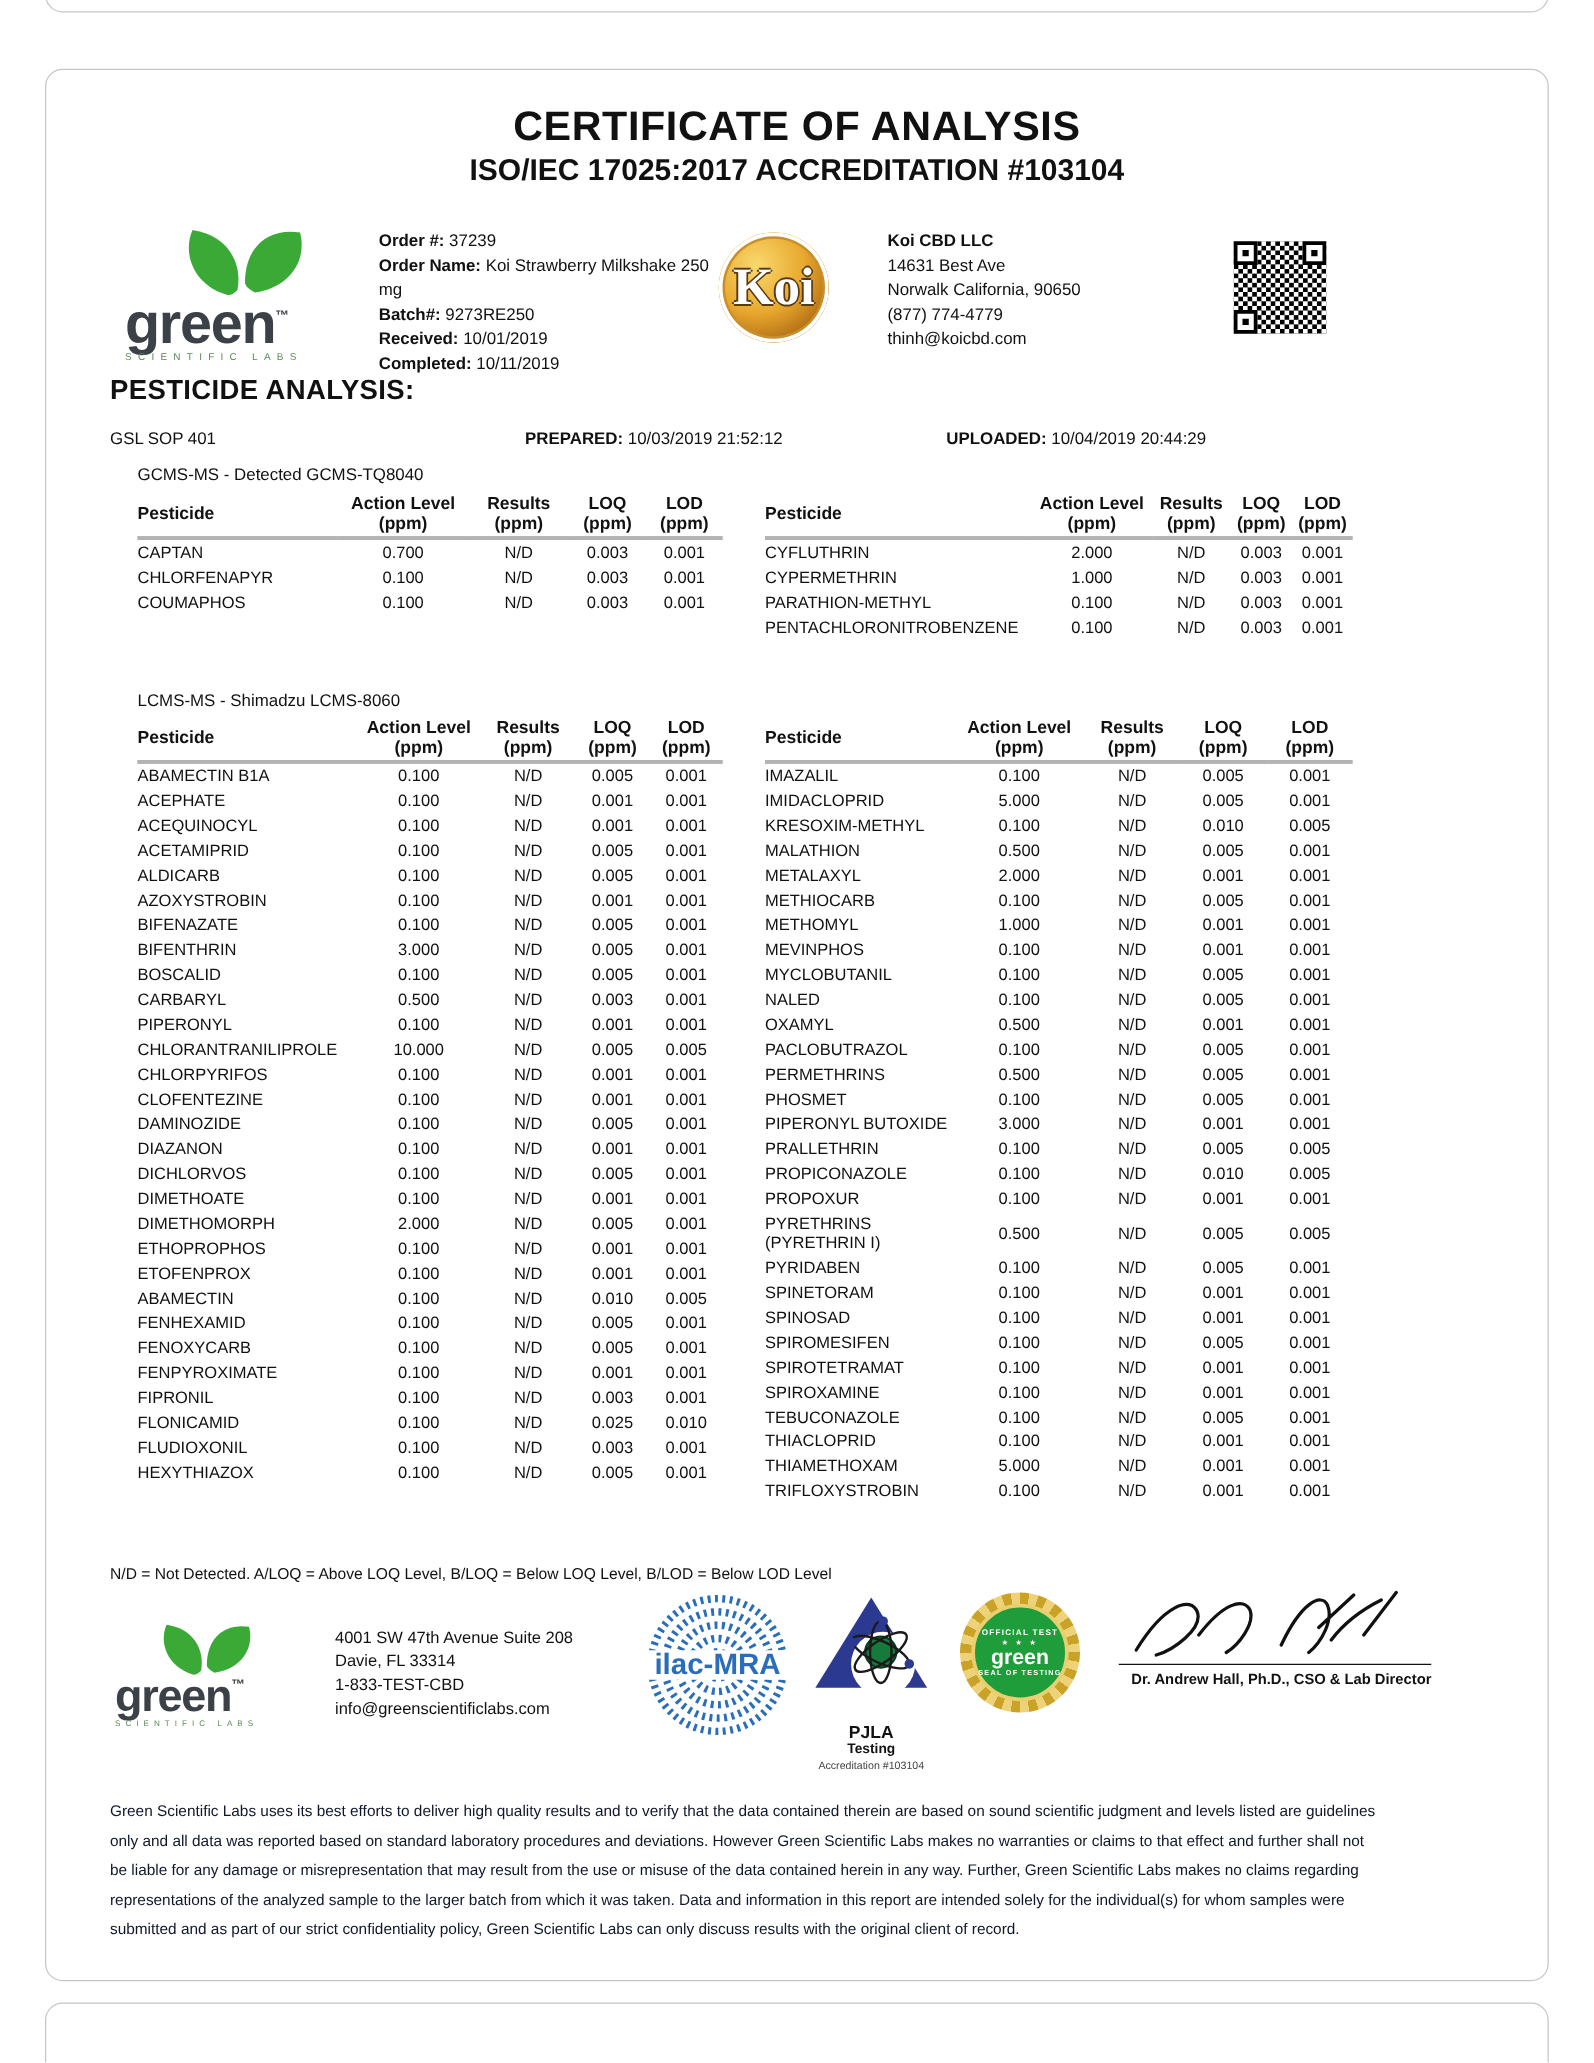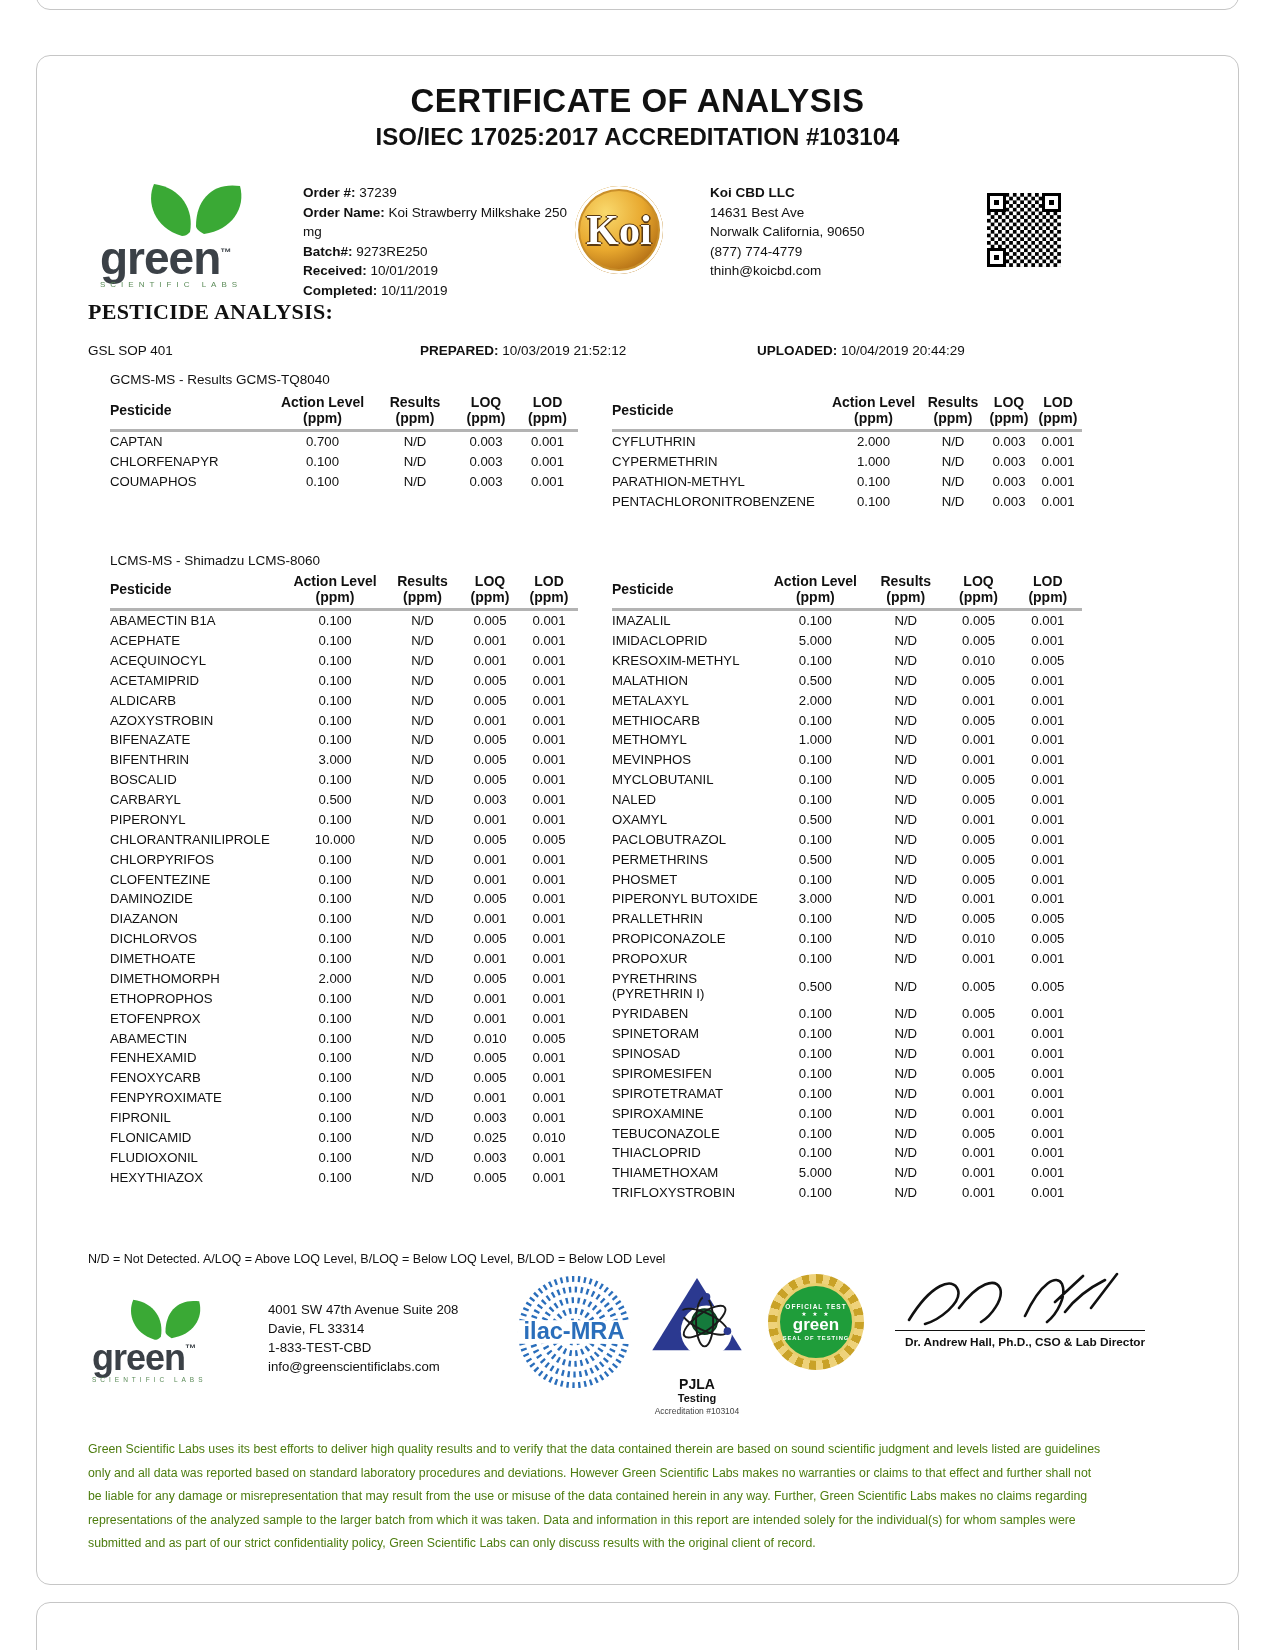--- a/index.html
+++ b/index.html
@@ -37,21 +37,21 @@
     text-shadow:-1.5px 0 #5a3a12,1.5px 0 #5a3a12,0 -1.5px #5a3a12,0 1.5px #5a3a12;}
 
   #qr-code{position:absolute;left:984px;top:190px;width:74px;height:74px;background:#fff;padding:3px;}
   #qr-code .modules{position:absolute;left:3px;top:3px;width:74px;height:74px;
     background:repeating-conic-gradient(#000 0 90deg,#fff 0 180deg);background-size:7.4px 7.4px;}
   .finder{position:absolute;width:19px;height:19px;background:#fff;border:none;}
   .finder::before{content:"";position:absolute;inset:0;border:3.5px solid #000;}
   .finder::after{content:"";position:absolute;inset:7px;background:#000;}
   #qr-f1{left:3px;top:3px;} #qr-f2{right:3px;top:3px;} #qr-f3{left:3px;bottom:3px;}
 
-  .section-heading{position:absolute;left:88px;top:299px;font-size:22px;font-weight:bold;letter-spacing:.3px;font-family:Liberation Serif, serif;}
+  .section-heading{position:absolute;left:88px;top:299px;font-size:22px;font-weight:bold;letter-spacing:.3px;}
   .sop-row{position:absolute;top:343px;left:0;width:100%;font-size:13.5px;}
   .sop-row .sop{position:absolute;left:88px;top:0;}
   .sop-row .prepared{position:absolute;left:420px;top:0;}
   .sop-row .uploaded{position:absolute;left:757px;top:0;}
 
   .instrument{position:absolute;font-size:13.5px;}
   #gcms-label{left:110px;top:372px;}
   #lcms-label{left:110px;top:553px;}
 
   .tblwrap{position:absolute;}
@@ -93,21 +93,21 @@
   #official-seal .s-top{font-size:6.5px;letter-spacing:1px;font-weight:bold;}
   #official-seal .s-mid{font-size:17px;font-weight:bold;line-height:16px;}
   #official-seal .s-bot{font-size:5.8px;letter-spacing:1px;font-weight:bold;margin-top:2px;}
   #official-seal .stars{font-size:6px;letter-spacing:2px;}
 
   #signature-block{position:absolute;left:895px;top:1268px;width:260px;}
   #signature-block .sig-line{border-top:1.5px solid #111;margin-top:-4px;width:250px;}
   #signature-block .sig-name{font-size:11.8px;font-weight:bold;margin-top:4px;margin-left:10px;}
 
   .disclaimer{position:absolute;left:88px;top:1438px;width:1018px;
-    font-size:12.3px;line-height:23.5px;color:#4d7c0f;}
+    font-size:12.3px;line-height:23.5px;color:#0f172a;}
   b{font-weight:bold;}
 </style>
 </head>
 <body>
 
 <div class="page">
   <div class="pagebox" id="prev-box"></div>
   <div class="pagebox" id="main-box"></div>
 
   <div class="doc-title">CERTIFICATE OF ANALYSIS</div>
@@ -150,21 +150,21 @@
   </div>
 
   <div class="section-heading">PESTICIDE ANALYSIS:</div>
 
   <div class="sop-row">
     <span class="sop">GSL SOP 401</span>
     <span class="prepared"><b>PREPARED:</b> <span>10/03/2019 21:52:12</span></span>
     <span class="uploaded"><b>UPLOADED:</b> <span>10/04/2019 20:44:29</span></span>
   </div>
 
-  <div class="instrument" id="gcms-label">GCMS-MS - Results GCMS-TQ8040</div>
+  <div class="instrument" id="gcms-label">GCMS-MS - Detected GCMS-TQ8040</div>
 
   <div class="tblwrap" id="gcms-left-wrap">
     <table class="t-gl">
       <thead>
           <tr>
         <th class="c-name"><span>Pesticide</span></th>
         <th class="c-num">
               <span class="hu">Action Level</span>
               <span class="hu">(ppm)</span>
             </th>

